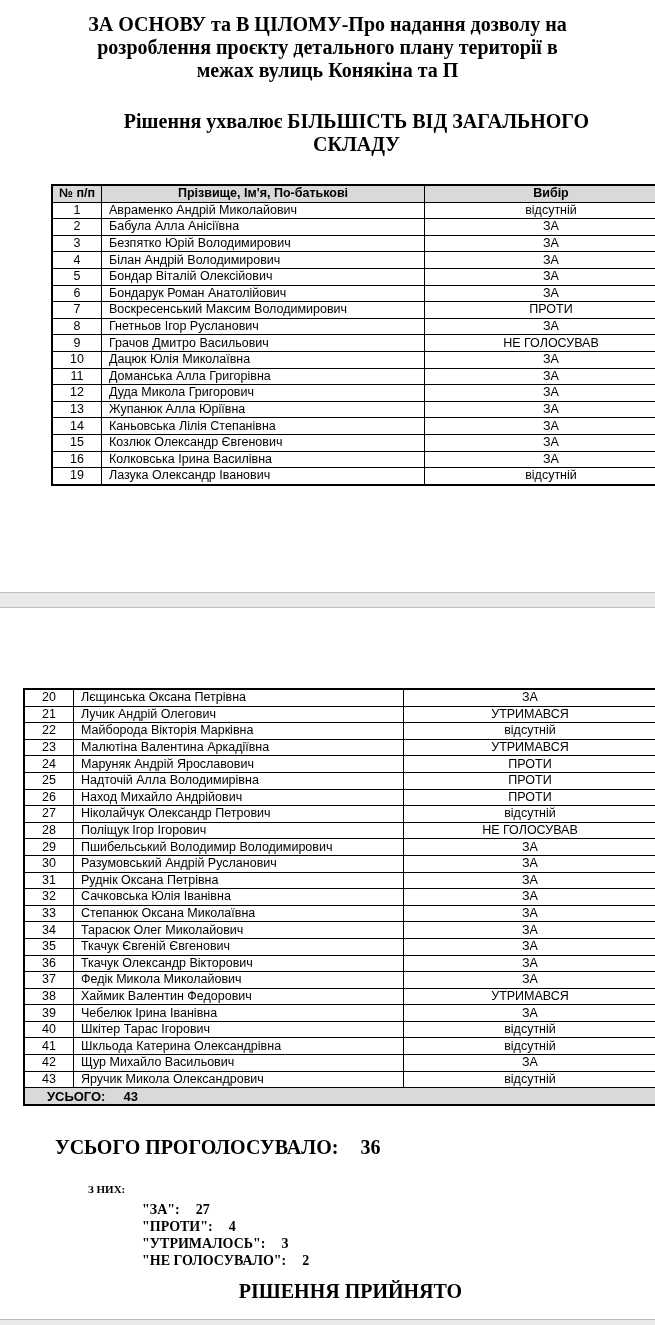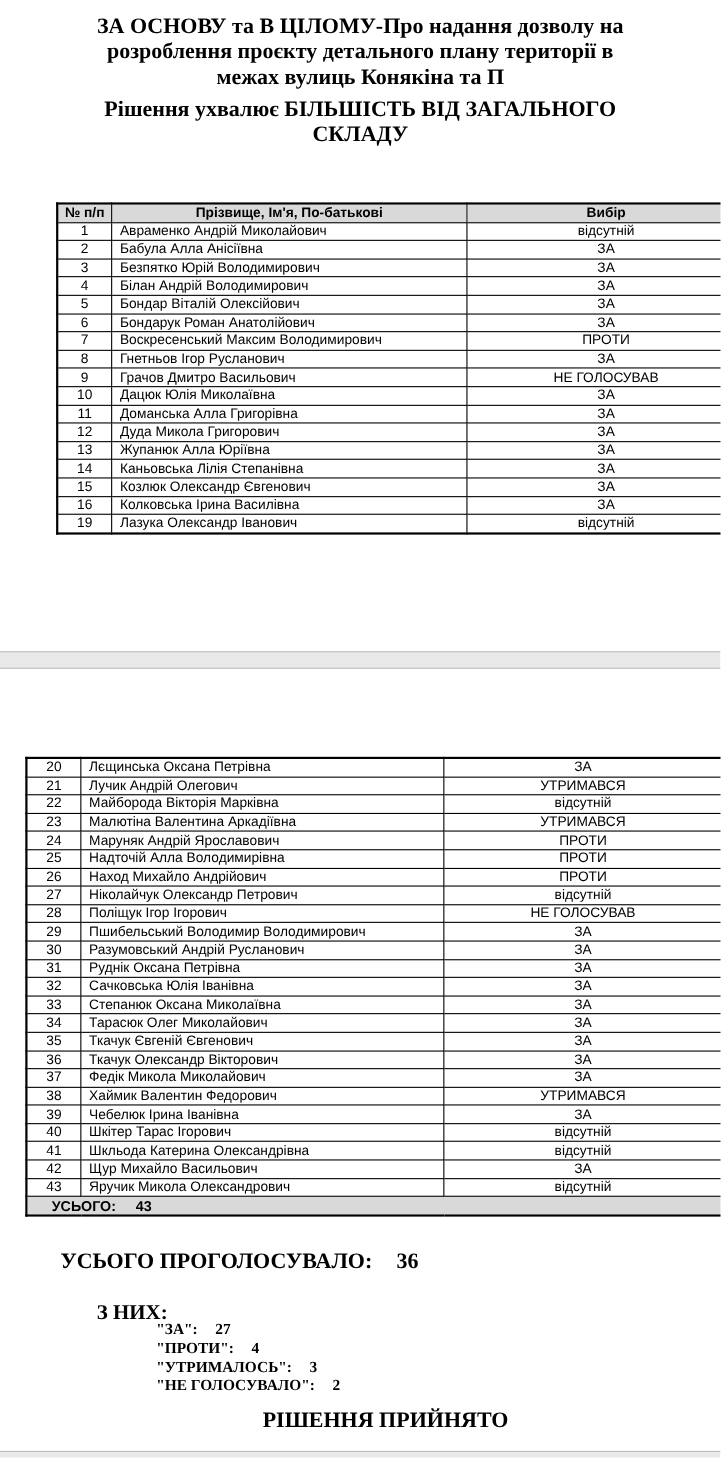--- a/index.html
+++ b/index.html
@@ -15,21 +15,21 @@
     position: absolute;
     left: 50%; transform: translateX(-50%);
     width: 480px;
     text-align: center;
     font-family: "Liberation Serif", "DejaVu Serif", serif;
     font-weight: bold;
     font-size: 20px;
     line-height: 23px;
   }
   .doc-title    { top: 13px; }
-  .doc-subtitle { top: 88px; }
+  .doc-subtitle { top: 110px; margin-left: 29px; }
 
   table.vote-table {
     position: absolute;
     left: 23px;
     width: 626px;
     border-collapse: collapse;
     table-layout: fixed;
     border: 2px solid #000;
   }
   table.table1 { top: 184px; margin-left: 28px; }
@@ -75,21 +75,21 @@
   .voted-line {
     position: absolute; top: 1136px; left: 55px;
     font-family: "Liberation Serif", "DejaVu Serif", serif;
     font-weight: bold; font-size: 20px;
   }
   .voted-line .voted-value { margin-left: 22px; }
 
   .breakdown-title {
     position: absolute; top: 1183px; left: 88px;
     font-family: "Liberation Serif", "DejaVu Serif", serif;
-    font-weight: bold; font-size: 19px;
+    font-weight: bold; font-size: 11px;
   }
   .breakdown {
     position: absolute; top: 1201px; left: 142px;
     font-family: "Liberation Serif", "DejaVu Serif", serif;
     font-weight: bold; font-size: 14px;
   }
   .bd-line { height: 17px; line-height: 17px; }
   .bd-value { margin-left: 16px; }
 
   .result {

